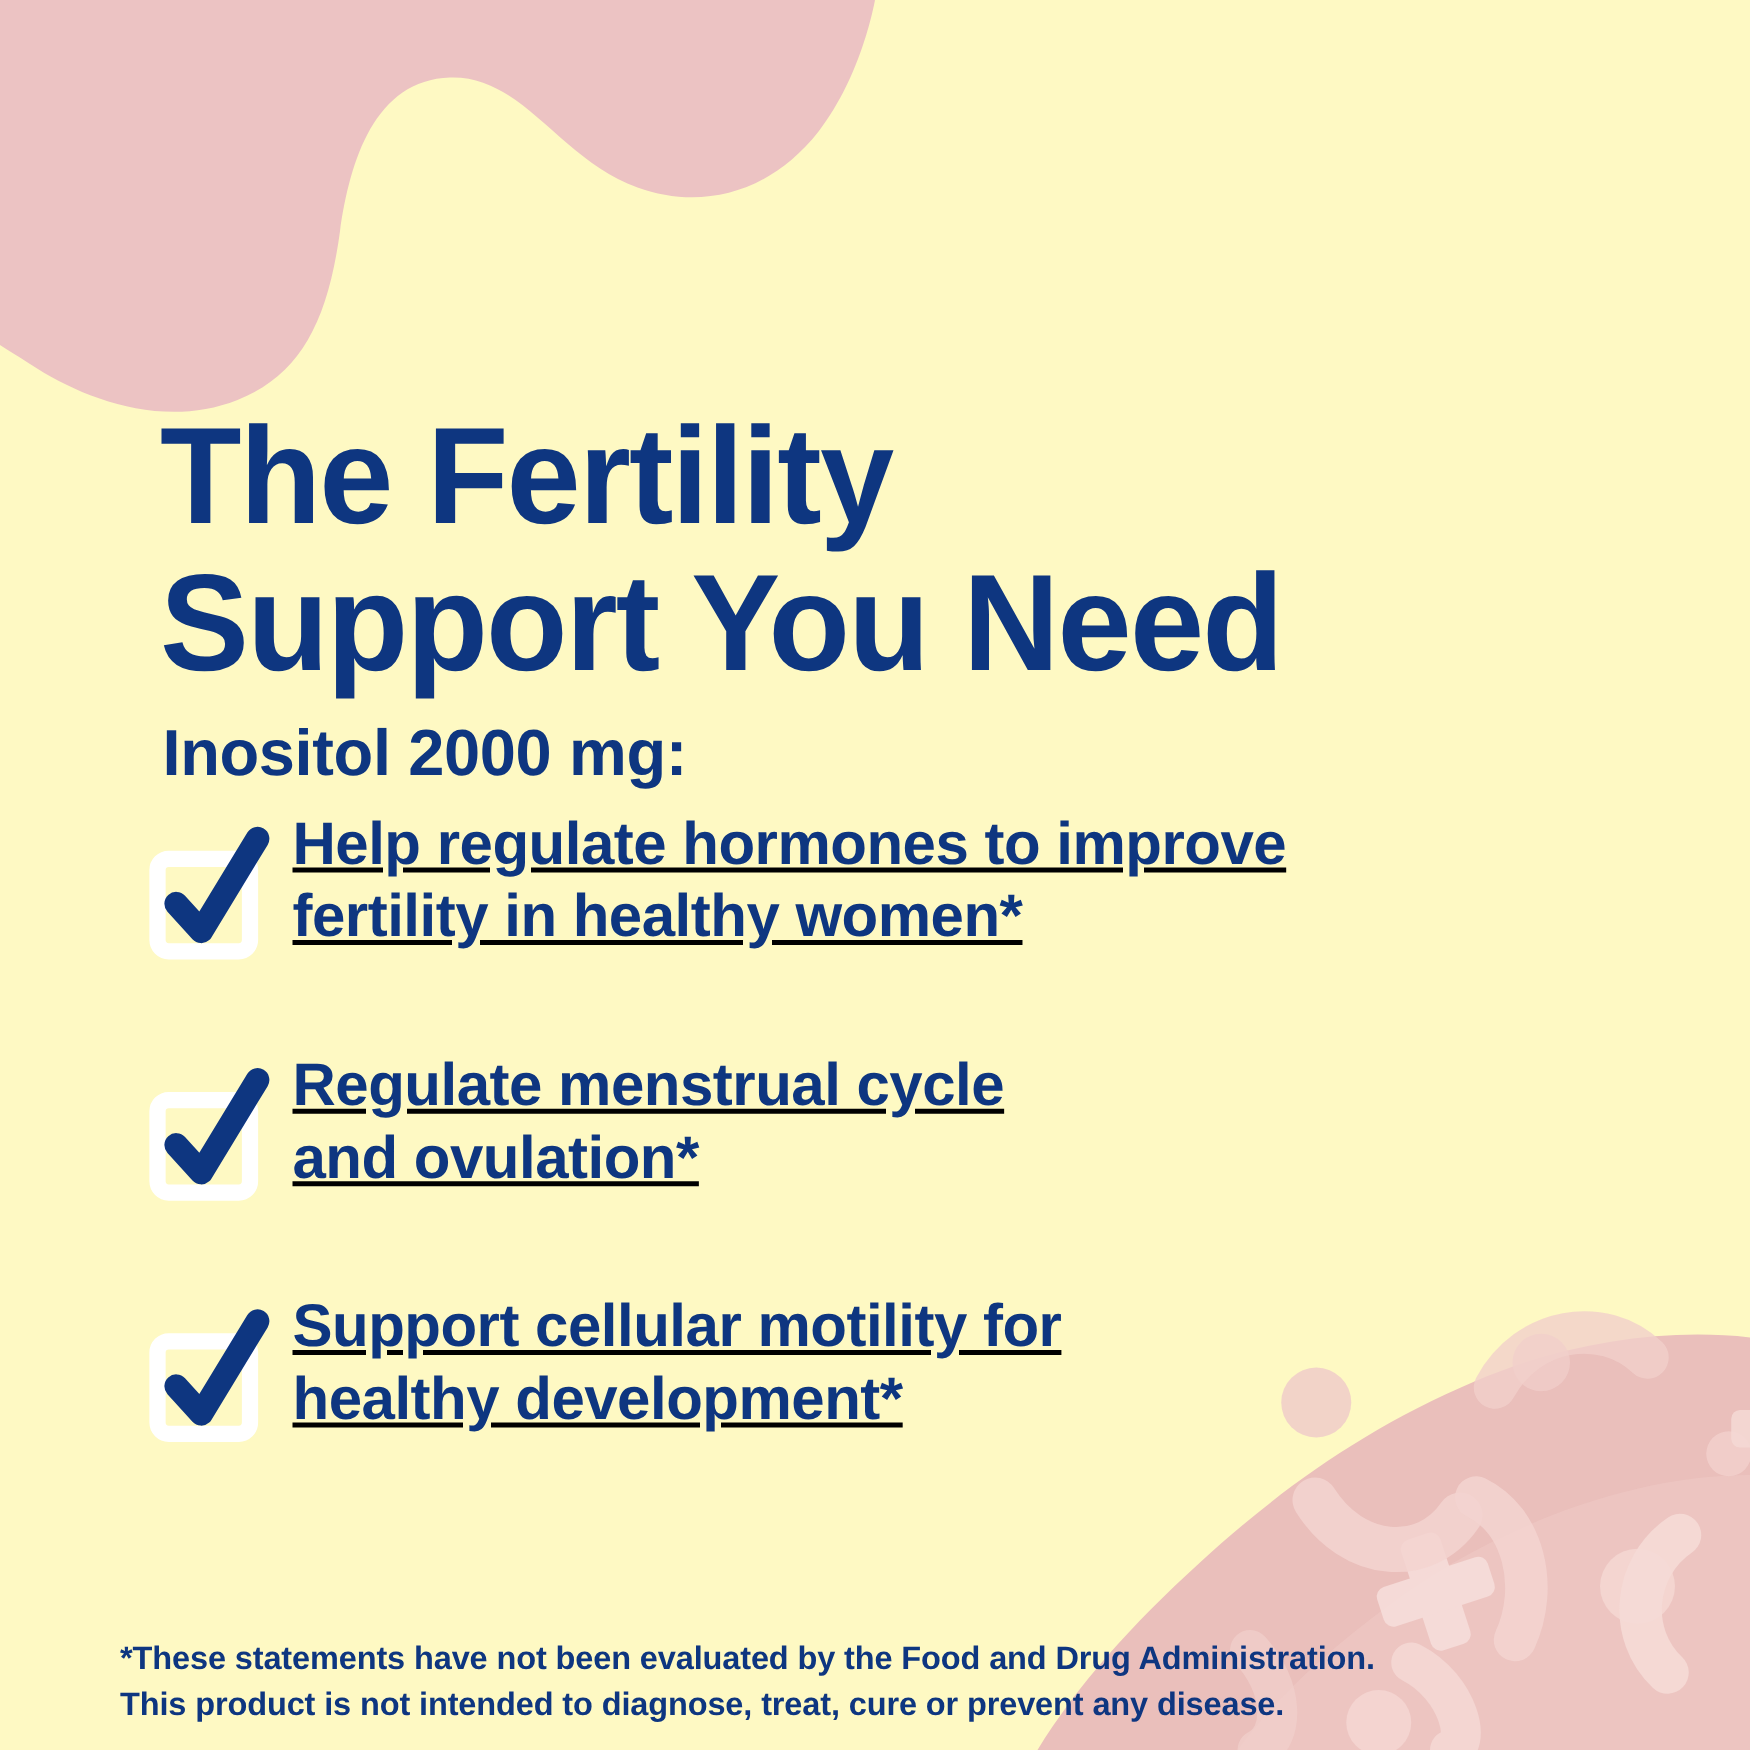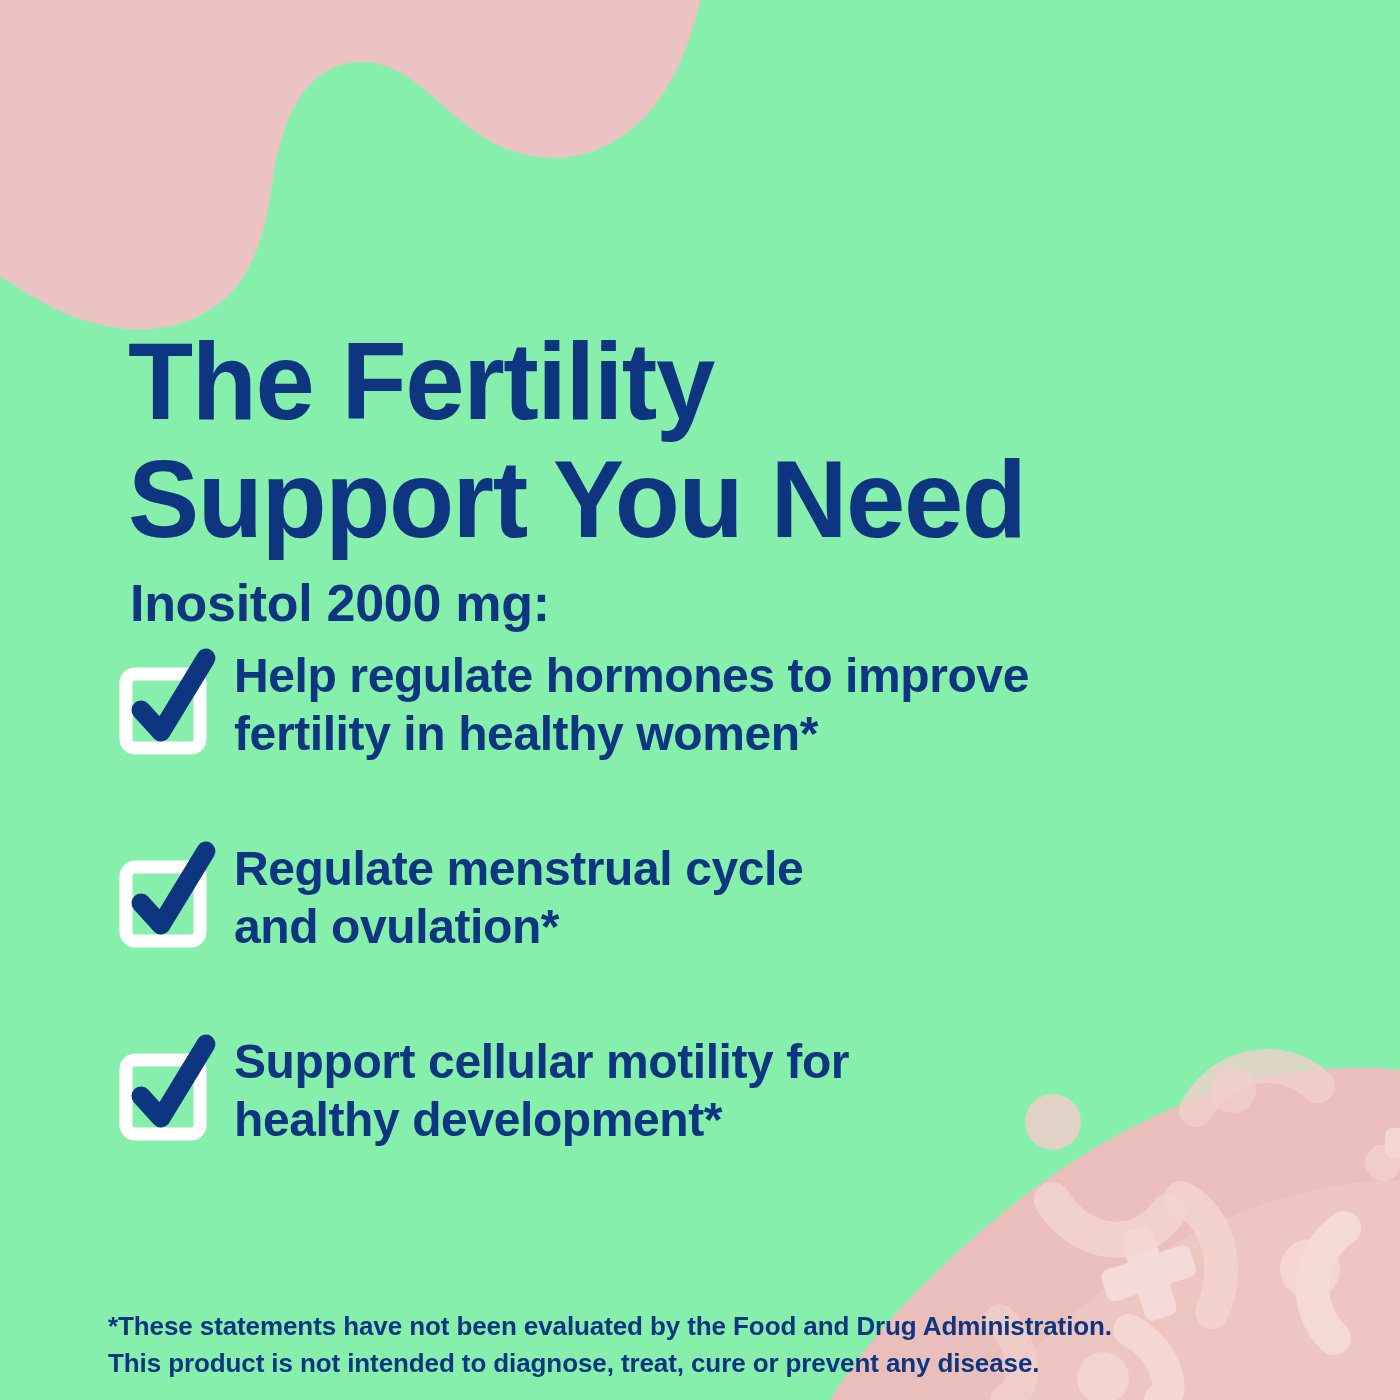--- a/index.html
+++ b/index.html
@@ -6,21 +6,21 @@
     margin: 0;
     padding: 0;
     background: #ffffff;
   }
 
   #poster {
     position: relative;
     width: 1400px;
     height: 1400px;
     overflow: hidden;
-    background: #86efac;
+    background: #fef9c3;
     font-family: "Liberation Sans", sans-serif;
     -webkit-font-smoothing: antialiased;
   }
 
   
   .bg-layer {
     position: absolute;
     inset: 0;
     width: 1400px;
     height: 1400px;
@@ -67,22 +67,23 @@
   
   .bullets {
     position: absolute;
     left: 118px;
     top: 645px;
     width: 1150px;
   }
   .bullet-row {
     position: relative;
     display: flex;
-    align-items: center;
+    align-items: flex-end;
     margin-bottom: 75px;
+    text-decoration: underline;
   }
   .bullet-row:last-child { margin-bottom: 0; }
 
   .check-box {
     position: relative;
     flex: 0 0 auto;
     width: 78px;
     height: 84px;
     margin-right: 38px;
     margin-top: 8px;
@@ -102,21 +103,21 @@
     line-height: 58px;
     font-weight: 700;
     letter-spacing: -0.4px;
     padding-top: 2px;
     white-space: pre-line;
   }
 
   
   .disclaimer {
     position: absolute;
-    left: 108px;
+    left: 96px;
     top: 1308px;
     width: 1230px;
     color: #0e3680;
     font-size: 26px;
     line-height: 37px;
     font-weight: 700;
     letter-spacing: -0.1px;
     white-space: pre-line;
   }
 </style>

